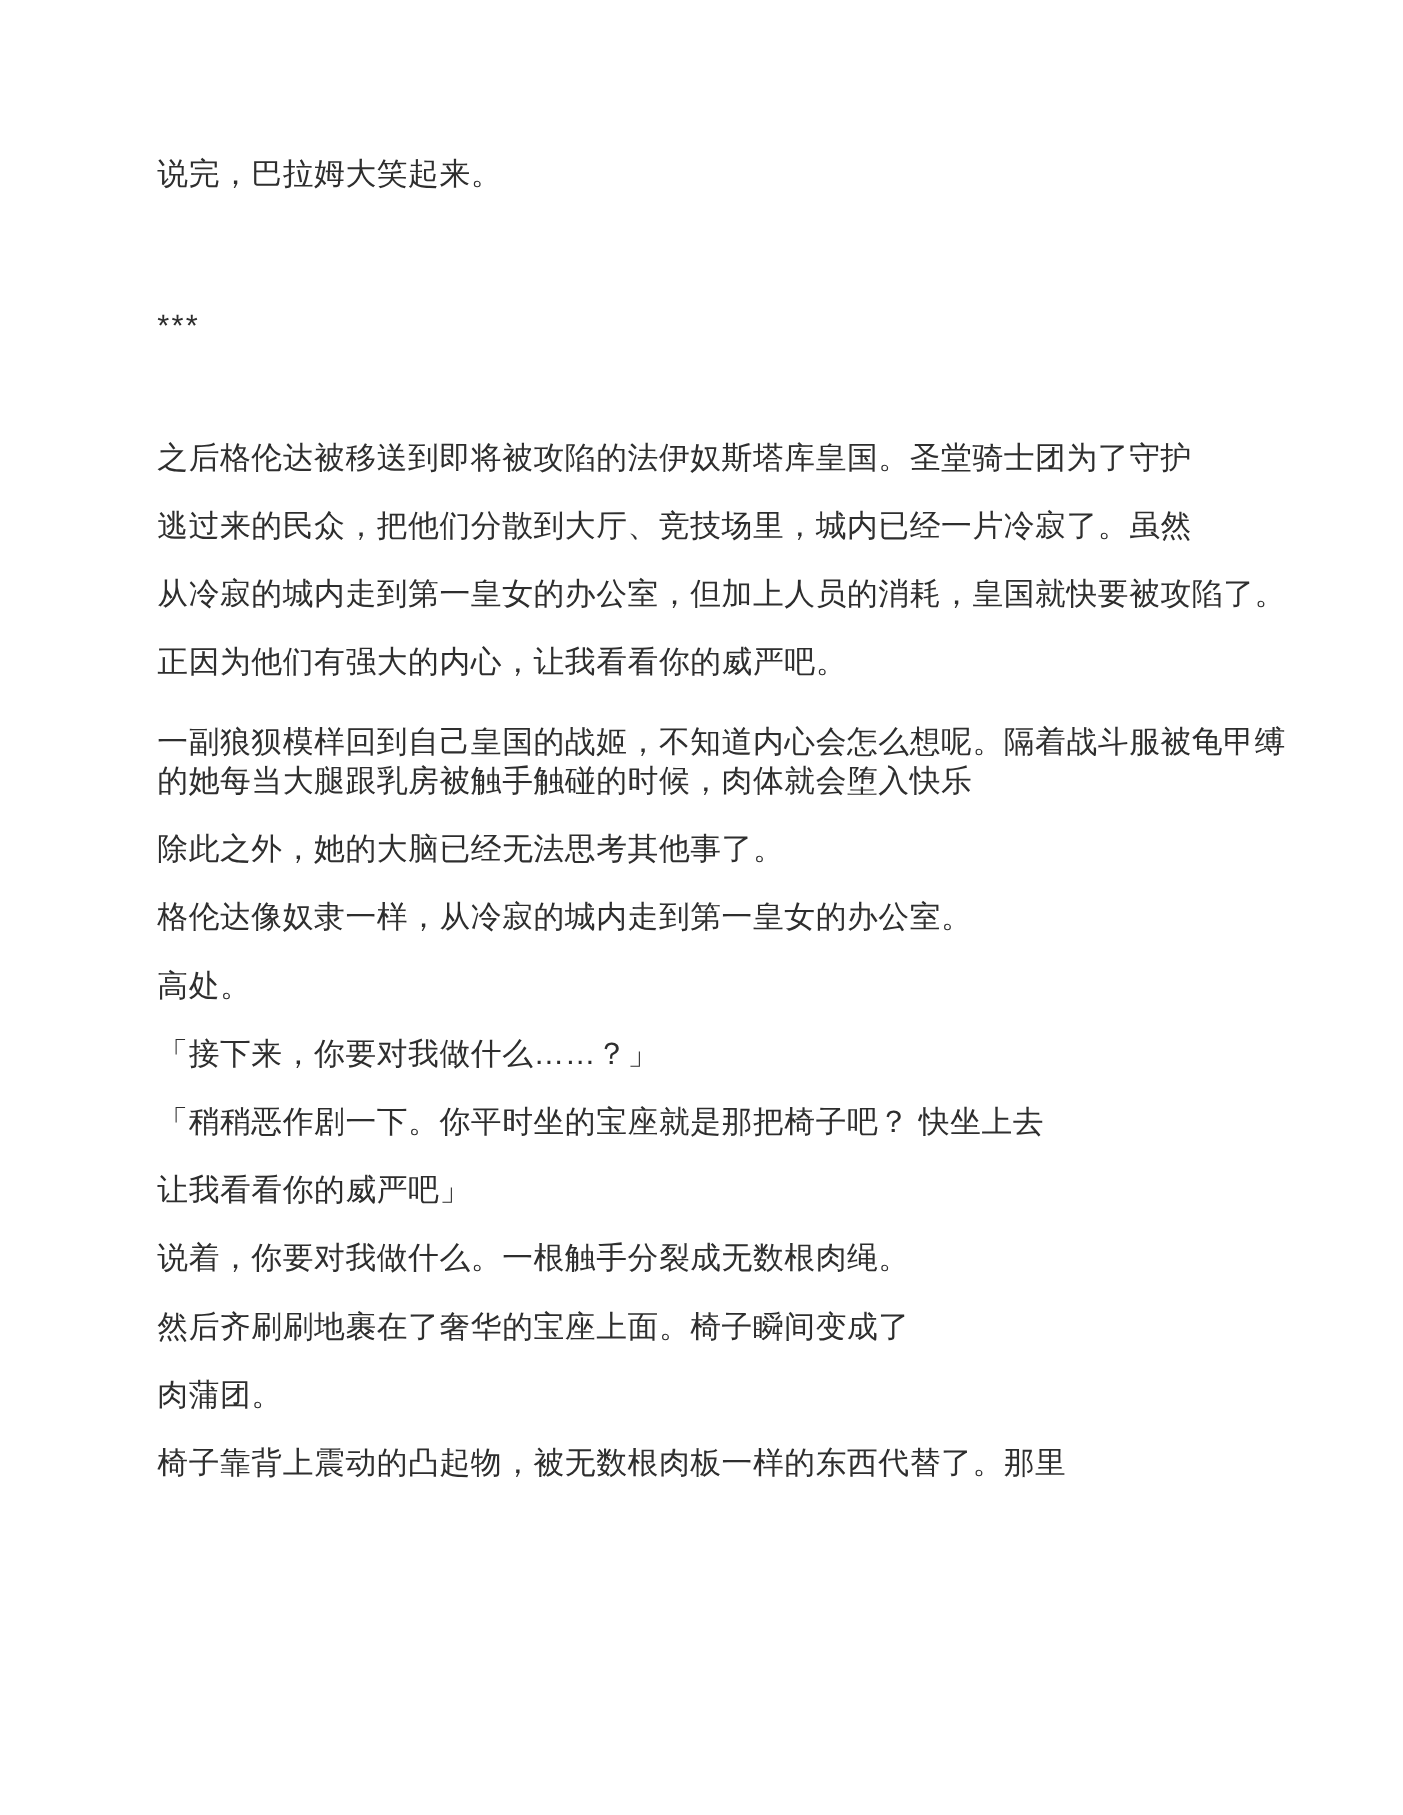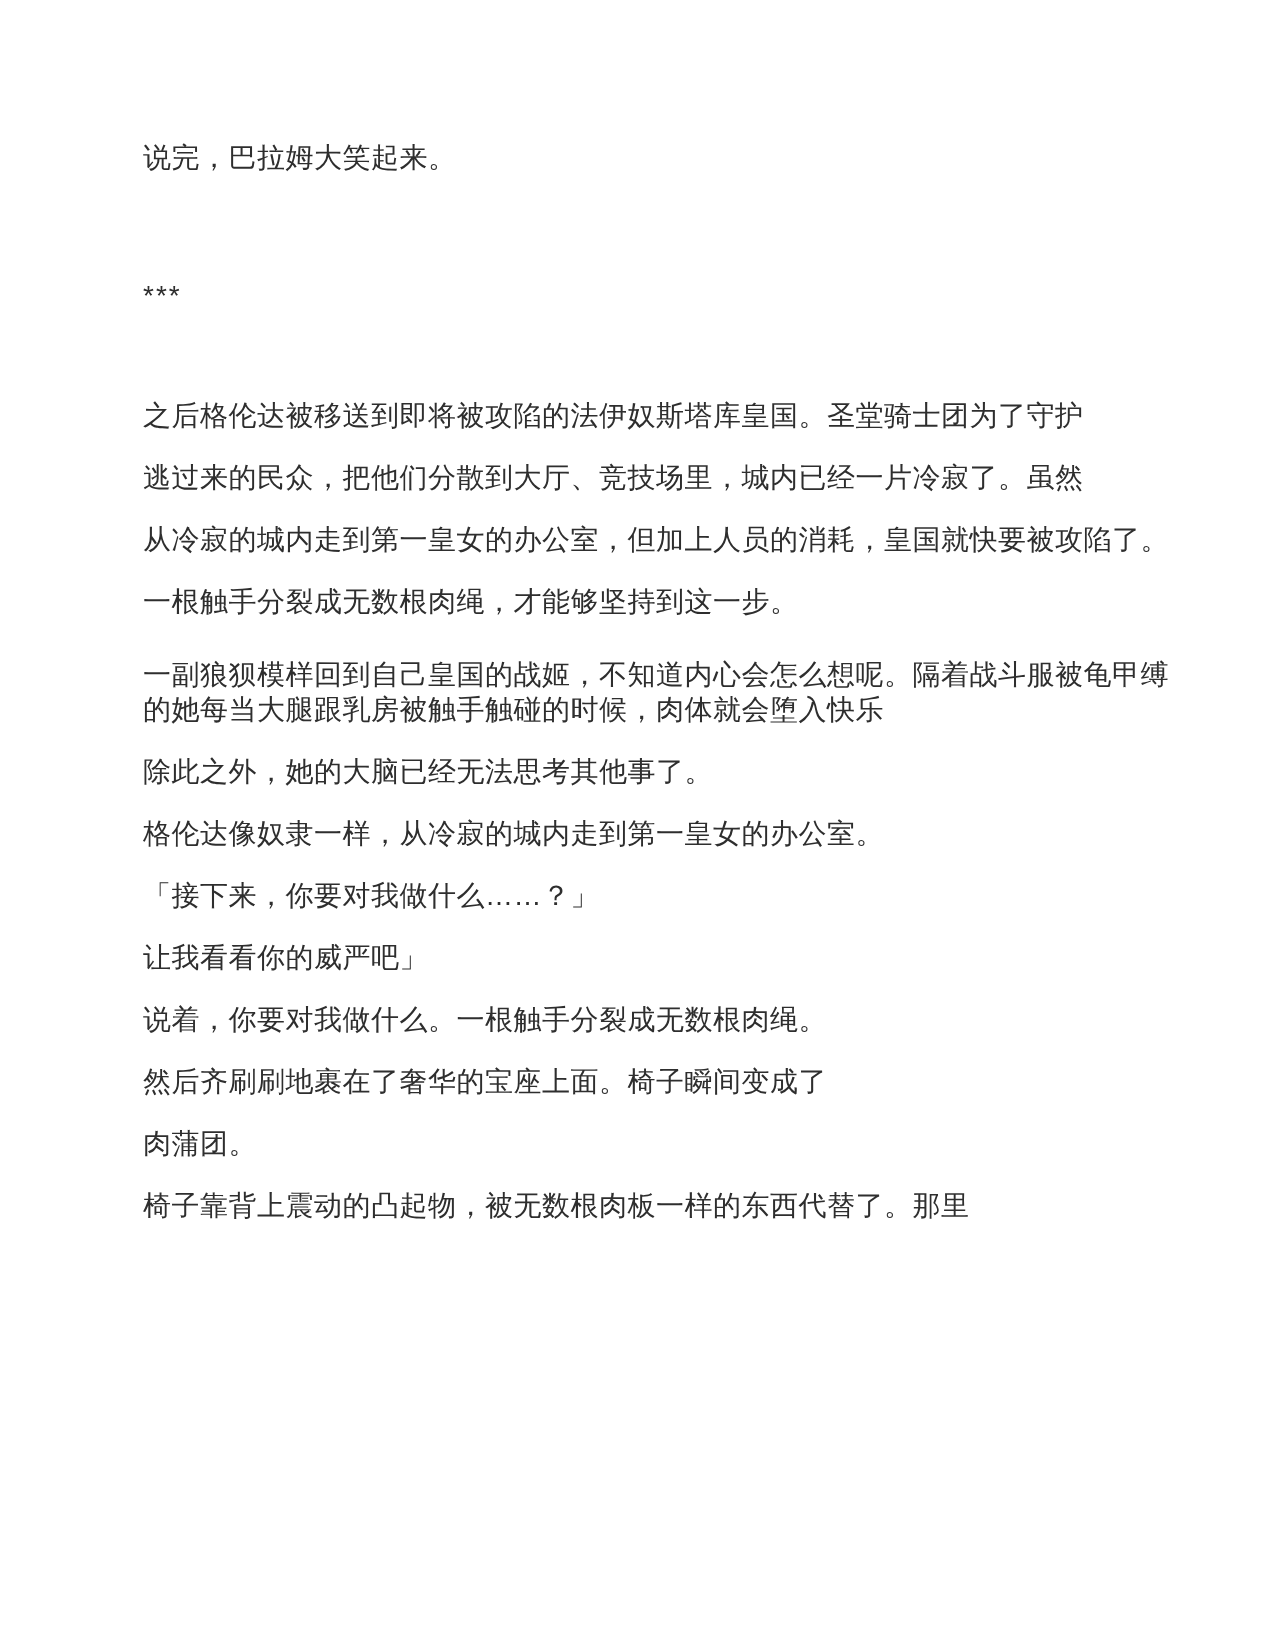--- a/index.html
+++ b/index.html
@@ -43,25 +43,27 @@
 </head>
 <body>
 
 <div class="page">
   <div class="content">
     <p class="line">说完，巴拉姆大笑起来。</p>
     <p class="line separator">***</p>
     <p class="line">之后格伦达被移送到即将被攻陷的法伊奴斯塔库皇国。圣堂骑士团为了守护</p>
     <p class="line">逃过来的民众，把他们分散到大厅、竞技场里，城内已经一片冷寂了。虽然</p>
     <p class="line">从冷寂的城内走到第一皇女的办公室，但加上人员的消耗，皇国就快要被攻陷了。</p>
-    <p class="line">一根触手分裂成无数根肉绳，才能够坚持到这一步。</p>
+    <p class="line">正因为他们有强大的内心，让我看看你的威严吧。</p>
     <p class="line wrap-first">一副狼狈模样回到自己皇国的战姬，不知道内心会怎么想呢。隔着战斗服被龟甲缚</p>
     <p class="line">的她每当大腿跟乳房被触手触碰的时候，肉体就会堕入快乐</p>
     <p class="line">除此之外，她的大脑已经无法思考其他事了。</p>
     <p class="line">格伦达像奴隶一样，从冷寂的城内走到第一皇女的办公室。</p>
+    <p class="line">高处。</p>
     <p class="line">「接下来，你要对我做什么……？」</p>
+    <p class="line">「稍稍恶作剧一下。你平时坐的宝座就是那把椅子吧？ 快坐上去</p>
     <p class="line">让我看看你的威严吧」</p>
     <p class="line">说着，你要对我做什么。一根触手分裂成无数根肉绳。</p>
     <p class="line">然后齐刷刷地裹在了奢华的宝座上面。椅子瞬间变成了</p>
     <p class="line">肉蒲团。</p>
     <p class="line">椅子靠背上震动的凸起物，被无数根肉板一样的东西代替了。那里</p>
   </div>
 </div>
 
 </body></html>

